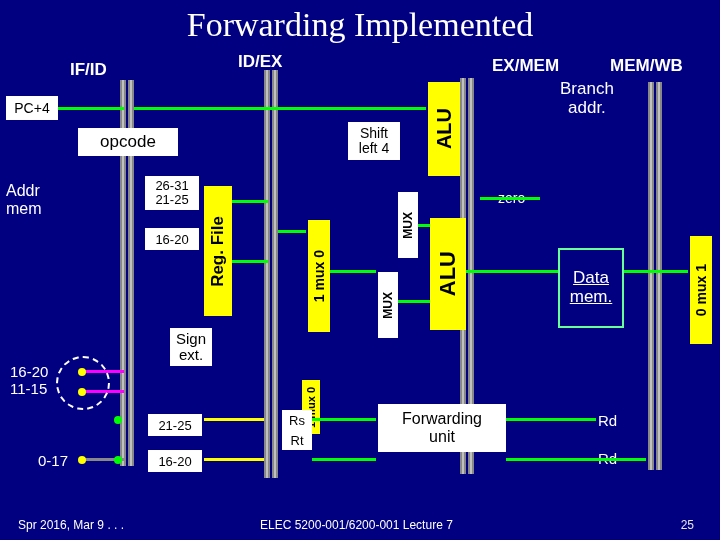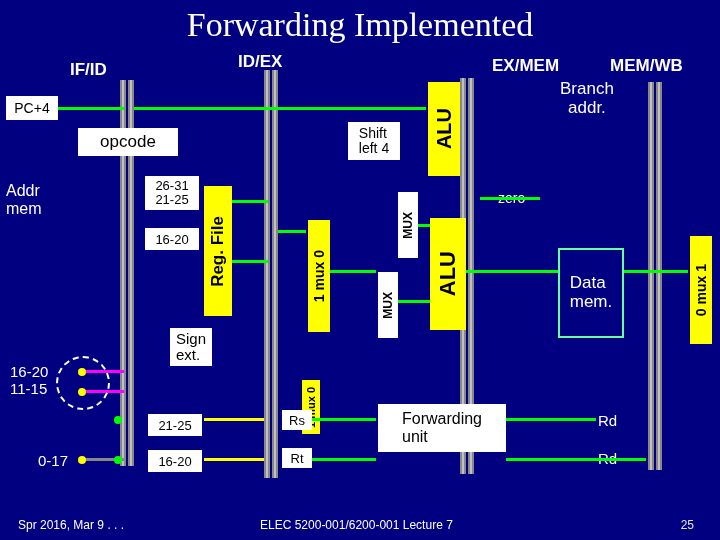--- a/index.html
+++ b/index.html
@@ -6,21 +6,21 @@
   body {
     width: 720px; height: 540px;
     background: #000080;
     font-family: Arial, sans-serif;
     color: #fff;
     position: relative;
     overflow: hidden;
   }
   .title { font-size: 34px; color: #fff; text-align: center; padding-top: 6px; font-family: "Times New Roman", serif; }
   .stage-label { position: absolute; font-size: 17px; font-weight: bold; color: #fff; }
-  .box { position: absolute; border: 2px solid; display: flex; align-items: center; justify-content: center; }
+  .box { position: absolute; border: 2px solid; text-align: center; display: flex; align-items: center; justify-content: center; }
   .yellow { background: #ffff00; color: #000; border-color: #ffff00; }
   .white { background: #fff; color: #000; border-color: #fff; }
   .rot { writing-mode: vertical-rl; transform: rotate(180deg); font-weight: bold; }
   .pipereg { position: absolute; width: 6px; background: #c0c0c0; border-left: 2px solid #888; border-right: 2px solid #888; top: 70px; height: 400px; }
   .label { position: absolute; font-size: 15px; color: #fff; }
   .small-label { position: absolute; font-size: 13px; color: #fff; }
   .footer { position: absolute; bottom: 8px; font-size: 12px; color: #fff; }
   .wire { position: absolute; background: #00ff00; }
   .wire-y { position: absolute; background: #ffff00; }
   .wire-m { position: absolute; background: #ff00ff; }
@@ -119,38 +119,38 @@
   <span class="rot" style="font-size:22px;">ALU</span>
 </div>
 
 <div class="small-label" style="left:498px; top:190px; font-size:14px;">zero</div>
 
 <div class="label" style="left:560px; top:80px; font-size:17px; text-align:center; line-height:1.1;">
   <span style="white-space:pre;">Branch
 addr.</span>
 </div>
 
-<div class="box" style="left:558px; top:248px; width:66px; height:90px; border-color:#66ff99; background:transparent; font-size:17px; line-height:1.1;">
+<div class="box" style="left:558px; top:248px; width:66px; height:80px; border-color:#66ff99; background:transparent; font-size:17px; line-height:1.1;text-decoration:underline;">
   <span style="white-space:pre;">Data
 mem.</span>
 </div>
 
 <div class="box yellow" style="left:690px; top:236px; width:22px; height:108px;">
   <span class="rot" style="font-size:14px;">0 mux 1</span>
 </div>
 
 <div class="box white" style="left:378px; top:404px; width:128px; height:48px; font-size:16px; line-height:1.1;">
   <span style="white-space:pre;">Forwarding
 unit</span>
 </div>
 
 <div class="box white" style="left:282px; top:410px; width:30px; height:20px; font-size:13px;">
   <span>Rs</span>
 </div>
-<div class="box white" style="left:282px; top:448px; width:30px; height:20px; font-size:13px;">
+<div class="box white" style="left:282px; top:430px; width:30px; height:20px; font-size:13px;">
   <span>Rt</span>
 </div>
 <div class="small-label" style="left:598px; top:412px; font-size:15px;">Rd</div>
 <div class="small-label" style="left:598px; top:450px; font-size:15px;">Rd</div>
 
 <div class="wire" style="left:58px; top:107px; width:66px; height:3px;"></div>
 <div class="wire" style="left:134px; top:107px; width:292px; height:3px;"></div>
 <div class="wire" style="left:232px; top:200px; width:36px; height:3px;"></div>
 <div class="wire" style="left:232px; top:260px; width:36px; height:3px;"></div>
 <div class="wire" style="left:278px; top:230px; width:28px; height:3px;"></div>

